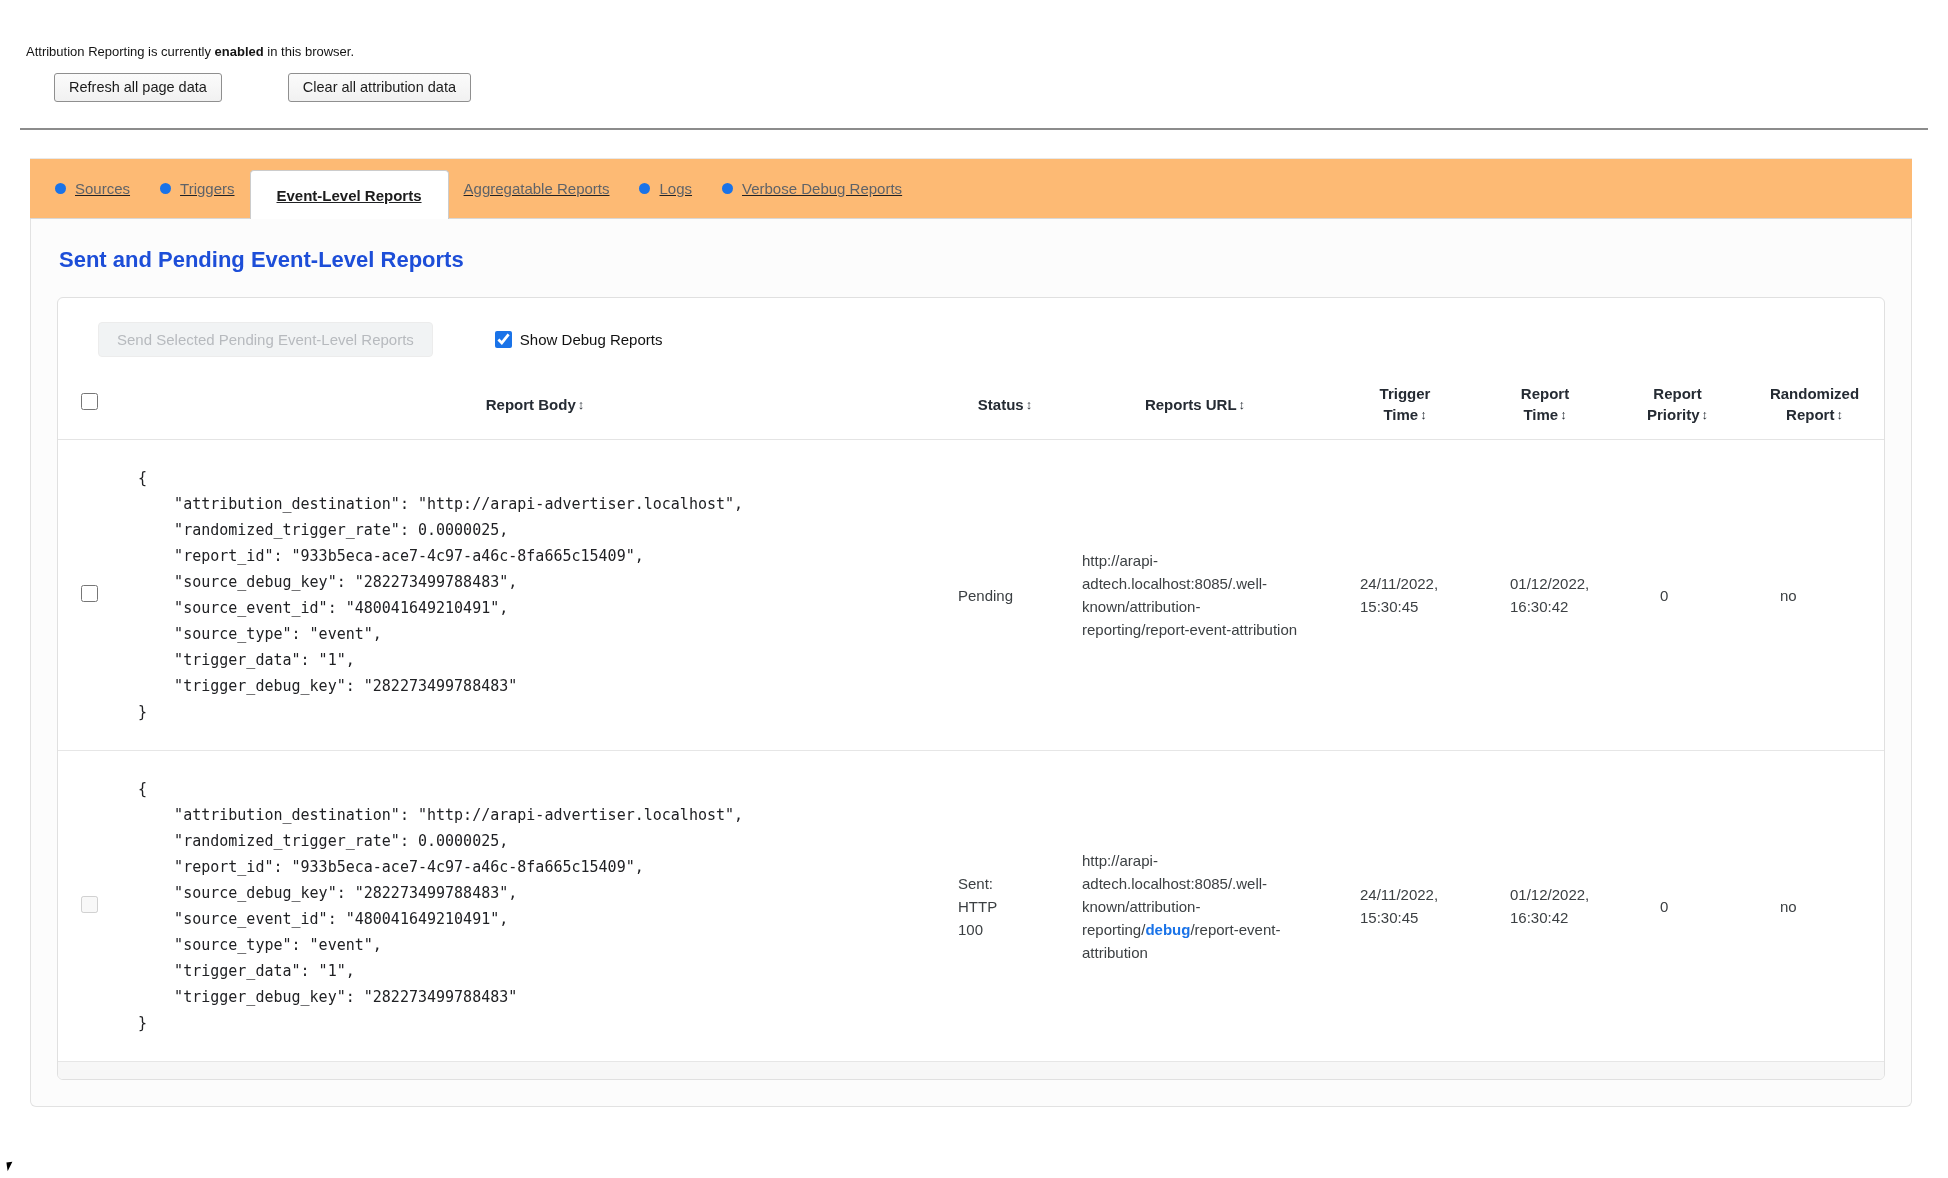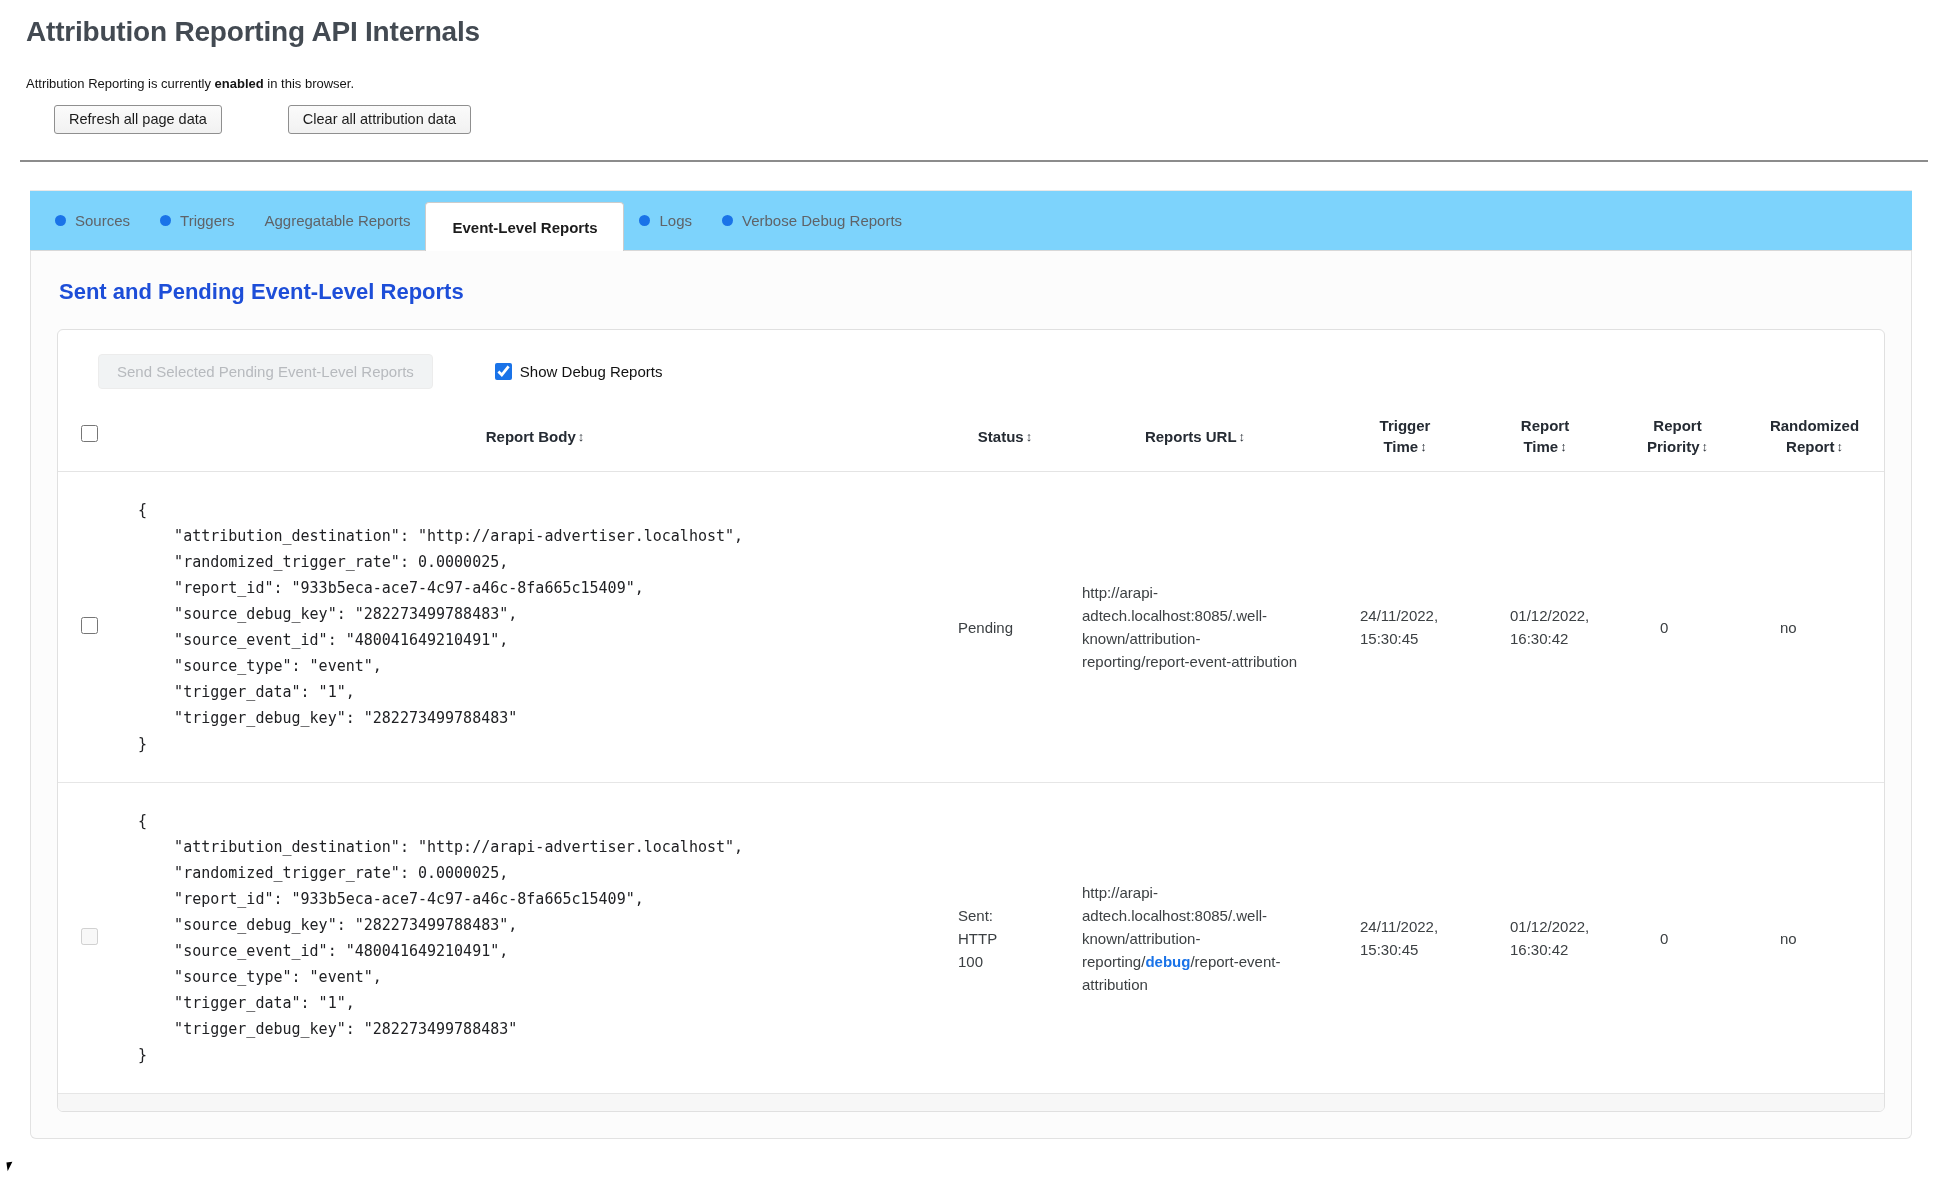--- a/index.html
+++ b/index.html
@@ -27,24 +27,25 @@
     padding: 4px 14px; line-height: 19px; margin-left: 28px;
   }
   .top-rule {
     border: none; border-top: 2px solid #8c8c8c;
     margin: 26px 20px 0 20px;
   }
 
   
   .tabbox { margin: 28px 36px 0 30px; }
   .tabstrip {
-    height: 61px; background: #7dd3fc;
+    height: 61px; background: #fdba74;
     border-top: 1px solid #e8e8e8; border-bottom: 1px solid #d8d8d8;
     display: flex; align-items: center; padding-left: 10px;
     position: relative;
+    text-decoration: underline;
   }
   .tab {
     display: flex; align-items: center; gap: 9px;
     padding: 0 15px; height: 100%;
     font-size: 15px; color: #5f6368; white-space: nowrap;
   }
   .tab .dot {
     width: 11px; height: 11px; border-radius: 50%;
     background: var(--accent, #1a73e8); flex: 0 0 auto;
   }
@@ -115,45 +116,44 @@
     position: absolute; left: 7px; top: 1162px;
     width: 0; height: 0;
     border-left: 6px solid #000; border-bottom: 9px solid transparent;
     transform: rotate(-8deg);
   }
 </style>
 </head>
 <body>
 
 <div class="page-header">
-  <h1 class="page-title">Attribution Reporting API Internals</h1>
   <p class="status-line"><span>Attribution Reporting is currently </span><b>enabled</b><span> in this browser.</span></p>
   <div class="toolbar">
     <button class="action-btn">Refresh all page data</button>
     <button class="action-btn">Clear all attribution data</button>
   </div>
 </div>
 
 <hr class="top-rule">
 
 <div class="tabbox">
   <div class="tabstrip">
     <div class="tab">
       <span class="dot"></span>
       <span>Sources</span>
     </div>
     <div class="tab">
       <span class="dot"></span>
       <span>Triggers</span>
     </div>
-    <div class="tab">
-      <span>Aggregatable Reports</span>
-    </div>
     <div class="tab active">
       <span>Event-Level Reports</span>
+    </div>
+    <div class="tab">
+      <span>Aggregatable Reports</span>
     </div>
     <div class="tab">
       <span class="dot"></span>
       <span>Logs</span>
     </div>
     <div class="tab">
       <span class="dot"></span>
       <span>Verbose Debug Reports</span>
     </div>
   </div>

